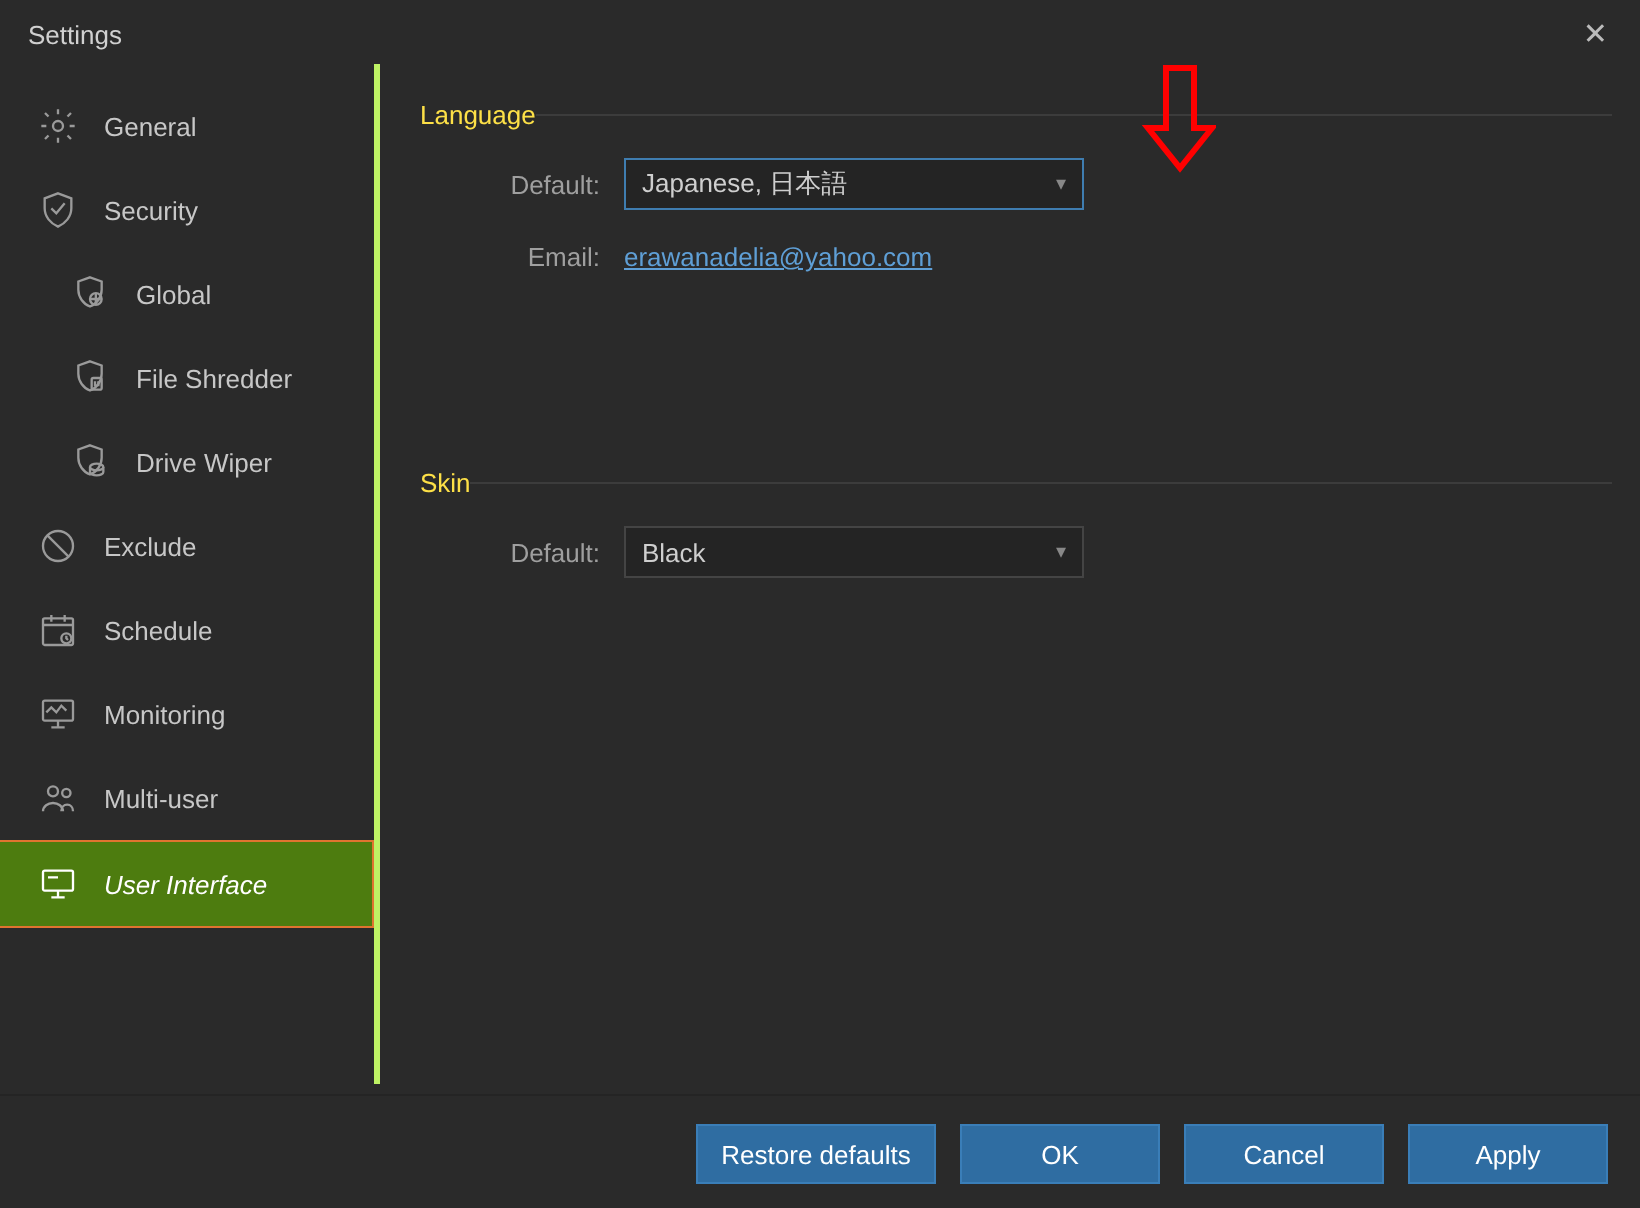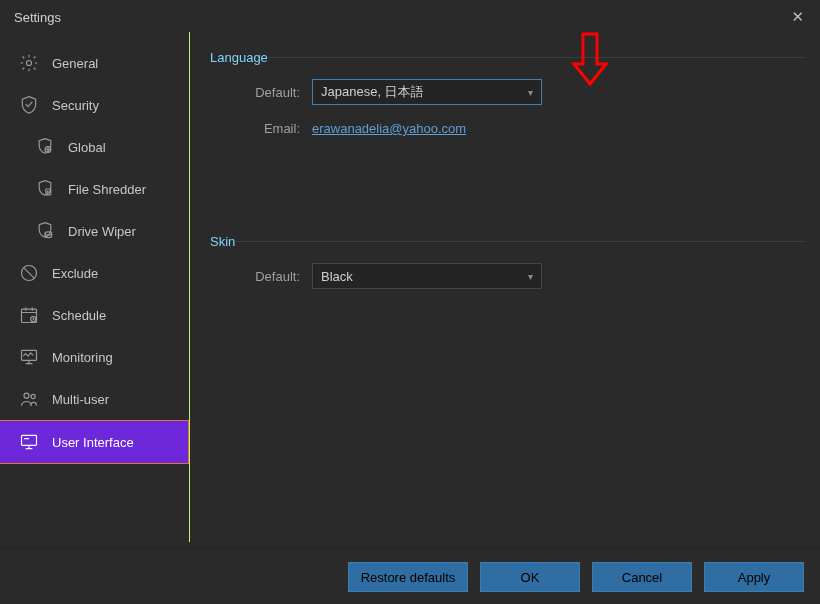--- a/index.html
+++ b/index.html
@@ -15,37 +15,37 @@
   .titlebar {
     display: flex; justify-content: space-between; align-items: center;
     padding: 6px 10px 4px 14px;
     gap: 21px;
   }
   .titlebar .title { color: #d0d0d0; font-size: 13px; }
   .close-x { color: #bbb; font-size: 15px; padding: 2px 6px; cursor: pointer; }
   .main { display: flex; height: 510px; }
   .sidebar {
     width: 190px;
-    border-right: 1px solid #bef264;
+    border-right: 3px solid #bef264;
     padding-top: 10px;
   }
   .nav-item {
     display: flex; align-items: center;
     padding: 10px 6px 10px 18px;
     color: #c7c7c7;
     cursor: pointer;
     gap: 12px;
   }
   .nav-item.sub { padding-left: 34px; }
-  .nav-item.active { background: #6d28d9; color: #fff; border: 1px solid #e07430; border-left: none; }
+  .nav-item.active { background: #4d7c0f; color: #fff; border: 1px solid #e07430; border-left: none; font-style: italic; }
   .icon { width: 22px; height: 22px; display: flex; align-items: center; justify-content: center; flex-shrink: 0; }
   .icon svg { width: 20px; height: 20px; stroke: #9a9a9a; fill: none; stroke-width: 1.4; }
   .nav-item.active .icon svg { stroke: #fff; }
   .content { flex: 1; padding: 18px 14px 0 20px; position: relative; }
-  .section-title { color: #7dd3fc; font-size: 13px; margin-bottom: 6px; display: flex; align-items: center; gap: 0; }
+  .section-title { color: #fde047; font-size: 13px; margin-bottom: 6px; display: flex; align-items: center; gap: 0; }
   .section-rule { flex: 1; border-top: 1px solid #3c3c3c; }
   .section { margin-bottom: 28px; }
   .row { display: flex; align-items: center; padding: 8px 0; }
   .row-label { width: 90px; text-align: right; color: #9f9f9f; margin-right: 12px; }
   .dropdown {
     width: 230px; height: 26px;
     background: #242424;
     border: 1px solid #444;
     display: flex; align-items: center; justify-content: space-between;
     padding: 0 8px; cursor: pointer;
@@ -56,21 +56,21 @@
   .link { color: #5f9fd6; text-decoration: underline; cursor: pointer; }
   .arrow-annot { position: absolute; left: 378px; top: -2px; }
   .buttons {
     position: absolute; bottom: 12px; right: 16px;
     display: flex; gap: 12px;
   }
   .btn {
     width: 100px; height: 30px;
     background: #2f6da2;
     border: 1px solid #3a7eb8;
-    color: #000000;
+    color: #ffffff;
     display: flex; align-items: center; justify-content: center;
     cursor: pointer;
     font-size: 13px;
   }
   .btn.restore { width: 120px; }
   .footer-line {
     position: absolute; left: 0; right: 0; bottom: 56px;
     border-top: 1px solid #242424;
   }
 </style>

